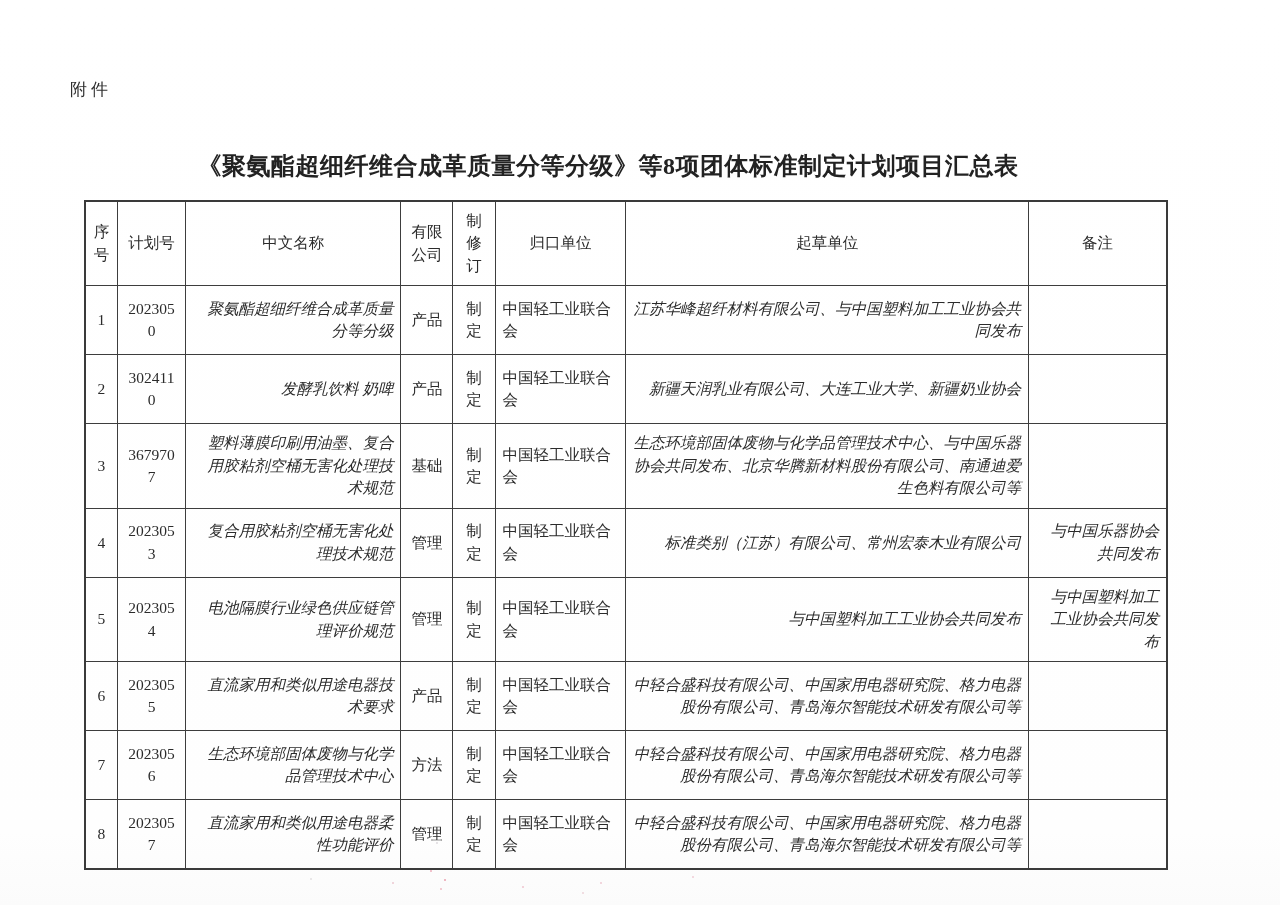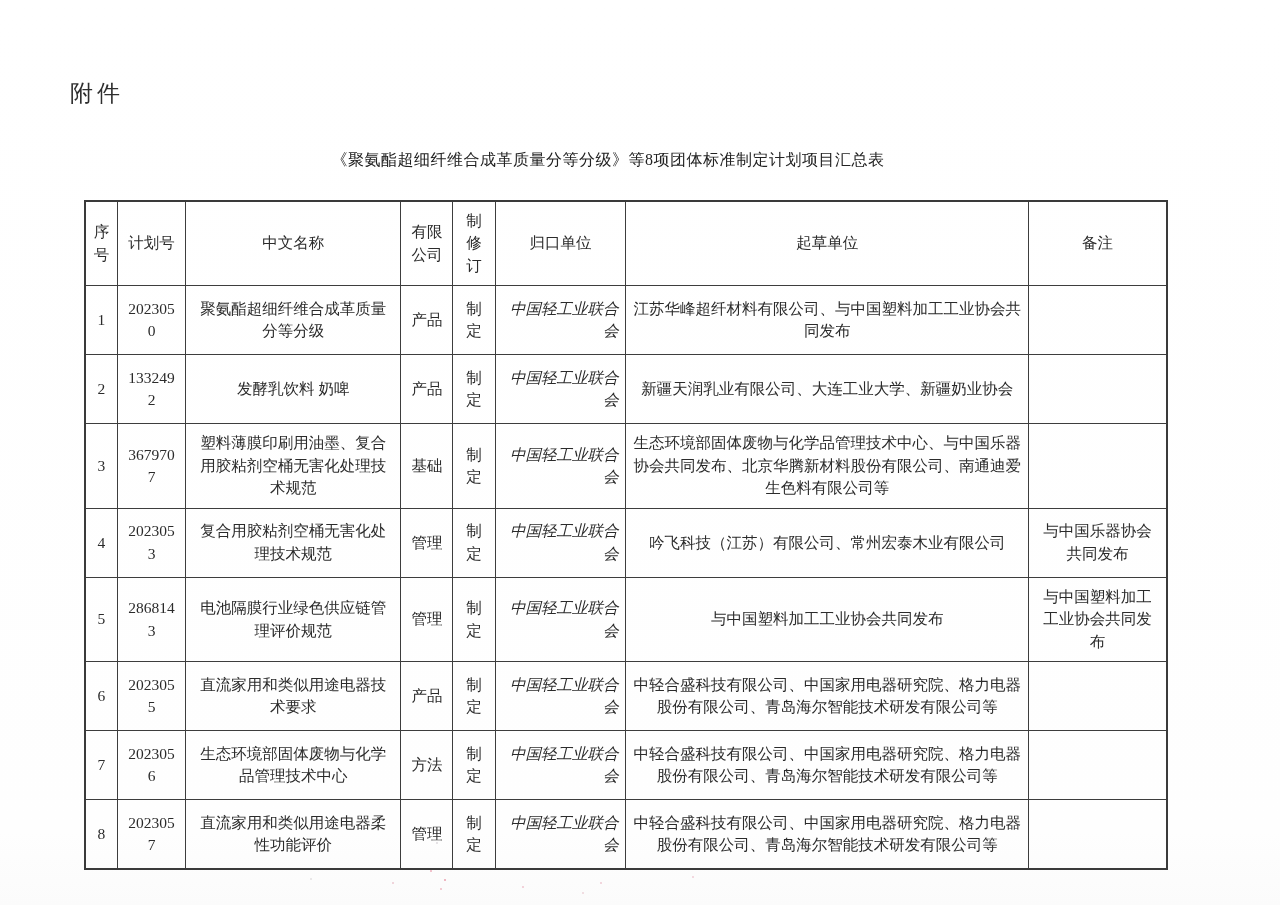--- a/index.html
+++ b/index.html
@@ -17,32 +17,32 @@
   }
   .page {
     position: absolute;
     inset: 0;
     background: linear-gradient(180deg, #ffffff 0%, #fefefe 92%, #fbfbfb 100%);
   }
   .attachment-label {
     position: absolute;
     left: 70px;
     top: 78px;
-    font-size: 23px;
+    font-size: 17px;
     letter-spacing: 4px;
     color: #2e2e2e;
   }
   .doc-title {
     position: absolute;
     left: 0;
     top: 150px;
     width: 1216px;
     text-align: center;
-    font-size: 16px;
-    font-weight: normal;
+    font-size: 24px;
+    font-weight: bold;
     color: #222222;
     letter-spacing: 0.5px;
   }
   .table-wrap {
     position: absolute;
     left: 84px;
     top: 200px;
     width: 1084px;
   }
   table.std-table {
@@ -64,22 +64,22 @@
   table.std-table th {
     font-weight: normal;
     text-align: center;
     height: 52px;
   }
   table.std-table td {
     height: 52px;
   }
   
   td.col-0, td.col-1, td.col-3, td.col-4 { text-align: center; }
-  td.col-5 { text-align: right; font-style: italic; }
-  td.col-2, td.col-6, td.col-7 { text-align: center; }
+  td.col-5 { text-align: left; }
+  td.col-2, td.col-6, td.col-7 { text-align: right; font-style: italic; }
 
   
   col.c0 { width: 3.0%; }
   col.c1 { width: 6.3%; }
   col.c2 { width: 19.9%; }
   col.c3 { width: 4.8%; }
   col.c4 { width: 3.9%; }
   col.c5 { width: 12.1%; }
   col.c6 { width: 37.2%; }
   col.c7 { width: 12.8%; }
@@ -144,21 +144,21 @@
             <td class="col-1">2023050</td>
             <td class="col-2">聚氨酯超细纤维合成革质量分等分级</td>
             <td class="col-3">产品</td>
             <td class="col-4">制定</td>
             <td class="col-5">中国轻工业联合会</td>
             <td class="col-6">江苏华峰超纤材料有限公司、与中国塑料加工工业协会共同发布</td>
             <td class="col-7"></td>
           </tr>
           <tr>
             <td class="col-0">2</td>
-            <td class="col-1">1332492</td>
+            <td class="col-1">3024110</td>
             <td class="col-2">发酵乳饮料  奶啤</td>
             <td class="col-3">产品</td>
             <td class="col-4">制定</td>
             <td class="col-5">中国轻工业联合会</td>
             <td class="col-6">新疆天润乳业有限公司、大连工业大学、新疆奶业协会</td>
             <td class="col-7"></td>
           </tr>
           <tr>
             <td class="col-0">3</td>
             <td class="col-1">3679707</td>
@@ -169,26 +169,26 @@
             <td class="col-6">生态环境部固体废物与化学品管理技术中心、与中国乐器协会共同发布、北京华腾新材料股份有限公司、南通迪爱生色料有限公司等</td>
             <td class="col-7"></td>
           </tr>
           <tr>
             <td class="col-0">4</td>
             <td class="col-1">2023053</td>
             <td class="col-2">复合用胶粘剂空桶无害化处理技术规范</td>
             <td class="col-3">管理</td>
             <td class="col-4">制定</td>
             <td class="col-5">中国轻工业联合会</td>
-            <td class="col-6">吟飞科技（江苏）有限公司、常州宏泰木业有限公司</td>
+            <td class="col-6">标准类别（江苏）有限公司、常州宏泰木业有限公司</td>
             <td class="col-7">与中国乐器协会共同发布</td>
           </tr>
           <tr>
             <td class="col-0">5</td>
-            <td class="col-1">2868143</td>
+            <td class="col-1">2023054</td>
             <td class="col-2">电池隔膜行业绿色供应链管理评价规范</td>
             <td class="col-3">管理</td>
             <td class="col-4">制定</td>
             <td class="col-5">中国轻工业联合会</td>
             <td class="col-6">与中国塑料加工工业协会共同发布</td>
             <td class="col-7">与中国塑料加工工业协会共同发布</td>
           </tr>
           <tr>
             <td class="col-0">6</td>
             <td class="col-1">2023055</td>

